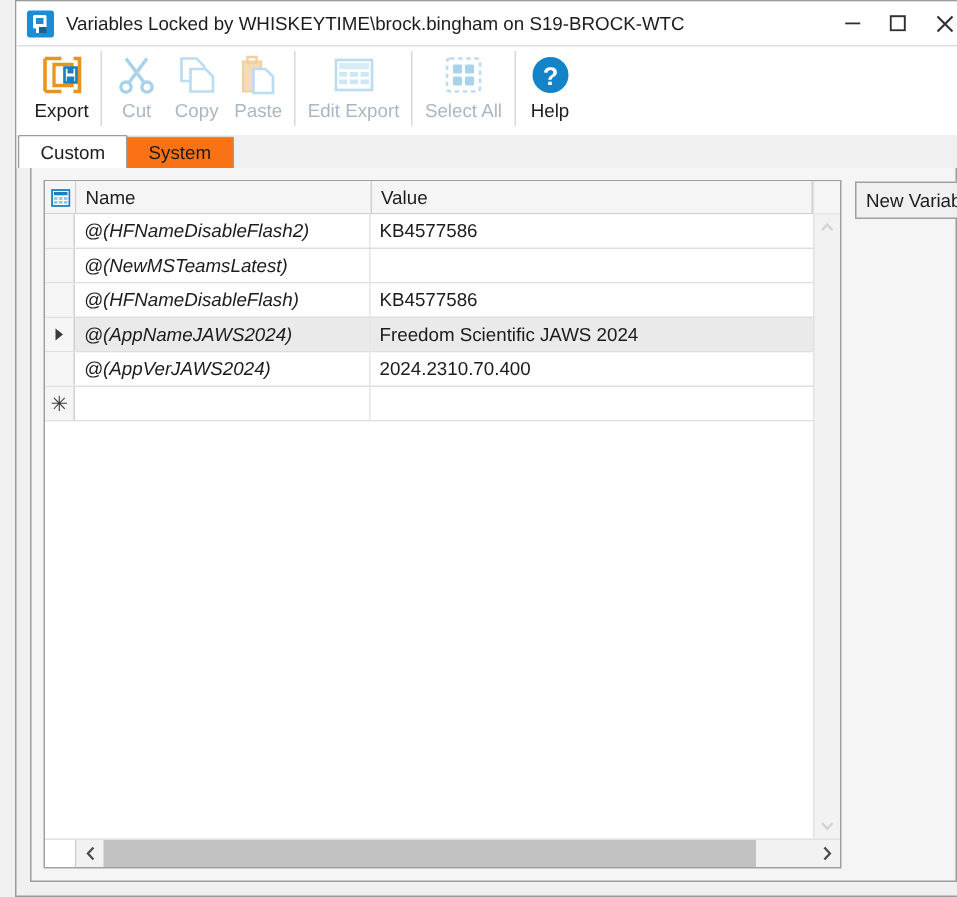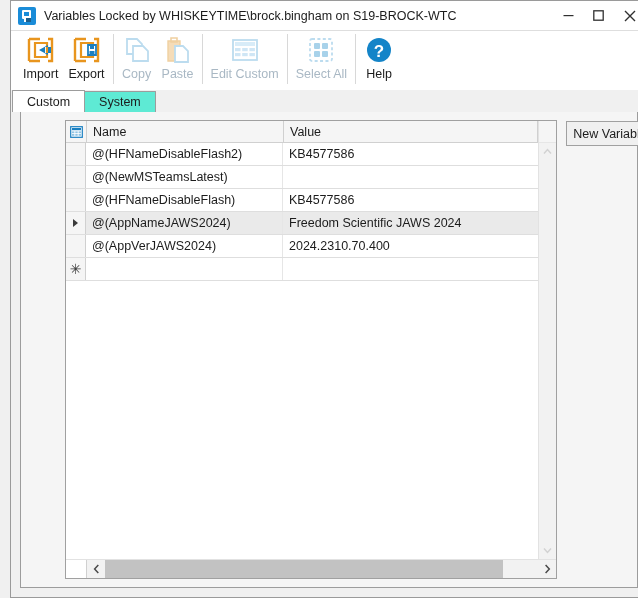--- a/index.html
+++ b/index.html
@@ -136,21 +136,21 @@
   }
   .tab {
     height: 21px;
     padding: 0 14px;
     display: flex;
     align-items: center;
     font-size: 12.5px;
     color: #1c1c1c;
     border: 1px solid #9c9c9c;
     border-bottom: none;
-    background: #5eead4;
+    background: #f97316;
     box-sizing: border-box;
     margin-right: -1px;
     border-radius: 1px 1px 0 0;
   }
   .tab.active {
     background: #ffffff;
     height: 22px;
     border-color: #9c9c9c;
     position: relative;
     z-index: 3;
@@ -170,28 +170,27 @@
   .body-inner {
     flex: 1 1 auto;
     display: flex;
     padding: 8px;
     box-sizing: border-box;
     gap: 0;
   }
 
   
   .grid-wrap {
-    width: 492px;
+    width: 532px;
     background: #ffffff;
     border: 1px solid #a0a0a0;
     box-sizing: border-box;
     display: flex;
     flex-direction: column;
     flex: 0 0 auto;
-    margin-left: 36px;
   }
   .grid-main {
     flex: 1 1 auto;
     display: flex;
     min-height: 0;
   }
   .grid-cols {
     flex: 1 1 auto;
     display: flex;
     flex-direction: column;
@@ -269,21 +268,21 @@
   .cell {
     display: flex;
     align-items: center;
     padding-left: 6px;
     font-size: 12.5px;
     color: #1c1c1c;
     box-sizing: border-box;
     white-space: nowrap;
     overflow: hidden;
   }
-  .cell-name { width: 197px; flex: 0 0 auto; border-right: 1px solid #e6e6e6; }
+  .cell-name { width: 197px; flex: 0 0 auto; border-right: 1px solid #e6e6e6; font-style: italic; }
   .cell-value { flex: 1 1 auto; }
   .grid-filler {
     flex: 1 1 auto;
     background: #ffffff;
     min-height: 0;
   }
 
   
   .vscroll {
     width: 17px;
@@ -381,48 +380,47 @@
       <div class="win-btn close">
         <svg width="12" height="12" viewBox="0 0 12 12">
             <path d="M1 1 L11 11 M11 1 L1 11" stroke="#303030" stroke-width="1.4" fill="none"></path>
           </svg>
       </div>
     </div>
   </div>
 
   <div class="toolbar">
 
-    <div class="tb-item">
-      <div class="tb-icon">
-        <svg width="29" height="28" viewBox="0 0 29 28">
-          <path d="M3 3 h11 M3 3 v22 M3 25 h11" stroke="#e8951e" stroke-width="2.4" fill="none"></path>
-          <path d="M22 3 h4 v22 h-4" stroke="#e8951e" stroke-width="2.4" fill="none"></path>
-          <path d="M9 7 h12 v14 h-12 z" fill="#ffffff" stroke="#e8951e" stroke-width="2.2"></path>
-          <path d="M22 9 L13 14 L22 19 z M19 11 h6 v6 h-6 z" fill="#1a7fc1"></path>
-        </svg>
-      </div>
-      <div class="tb-label">Import</div>
-    </div>
 
     <div class="tb-item">
       <div class="tb-icon">
         <svg width="29" height="28" viewBox="0 0 29 28">
           <path d="M3 3 h11 M3 3 v22 M3 25 h11" stroke="#e8951e" stroke-width="2.4" fill="none"></path>
           <path d="M22 3 h4 v22 h-4" stroke="#e8951e" stroke-width="2.4" fill="none"></path>
           <path d="M9 7 h12 v14 h-12 z" fill="#ffffff" stroke="#e8951e" stroke-width="2.2"></path>
           <path d="M16 9 h8 v10 h-8 z" fill="#ffffff" stroke="#1a7fc1" stroke-width="1.8"></path>
           <rect x="18" y="9" width="4" height="4" fill="#1a7fc1"></rect>
           <rect x="17.5" y="15" width="5" height="4" fill="#1a7fc1"></rect>
         </svg>
       </div>
       <div class="tb-label">Export</div>
     </div>
 
     <div class="tb-sep"></div>
 
+    <div class="tb-item disabled">
+      <div class="tb-icon">
+        <svg width="26" height="28" viewBox="0 0 26 28">
+          <path d="M6 3 L18 19 M20 3 L8 19" stroke="#a8d2ea" stroke-width="2.3" fill="none"></path>
+          <circle cx="6" cy="22" r="3.4" fill="none" stroke="#a8d2ea" stroke-width="2.3"></circle>
+          <circle cx="20" cy="22" r="3.4" fill="none" stroke="#a8d2ea" stroke-width="2.3"></circle>
+        </svg>
+      </div>
+      <div class="tb-label">Cut</div>
+    </div>
 
     <div class="tb-item disabled">
       <div class="tb-icon">
         <svg width="28" height="28" viewBox="0 0 28 28">
           <path d="M4 3 h10 l5 5 v10 h-15 z" fill="#ffffff" stroke="#bcdcef" stroke-width="1.8"></path>
           <path d="M10 10 h10 l5 5 v10 h-15 z" fill="#ffffff" stroke="#bcdcef" stroke-width="1.8"></path>
         </svg>
       </div>
       <div class="tb-label">Copy</div>
     </div>
@@ -448,21 +446,21 @@
           <g fill="#cfe6f5">
             <rect x="5" y="11" width="5.5" height="3.2"></rect>
               <rect x="12.2" y="11" width="5.5" height="3.2"></rect>
               <rect x="19.4" y="11" width="5.5" height="3.2"></rect>
             <rect x="5" y="16" width="5.5" height="3.2"></rect>
               <rect x="12.2" y="16" width="5.5" height="3.2"></rect>
               <rect x="19.4" y="16" width="5.5" height="3.2"></rect>
           </g>
         </svg>
       </div>
-      <div class="tb-label">Edit Custom</div>
+      <div class="tb-label">Edit Export</div>
     </div>
 
     <div class="tb-sep"></div>
 
     <div class="tb-item disabled">
       <div class="tb-icon">
         <svg width="28" height="26" viewBox="0 0 28 26">
           <rect x="3" y="2" width="22" height="22" fill="none" stroke="#bcdcef" stroke-width="1.8" stroke-dasharray="3,2.4" rx="2"></rect>
           <g fill="#a8d2ea">
             <rect x="7" y="6" width="6" height="6" rx="1"></rect>

